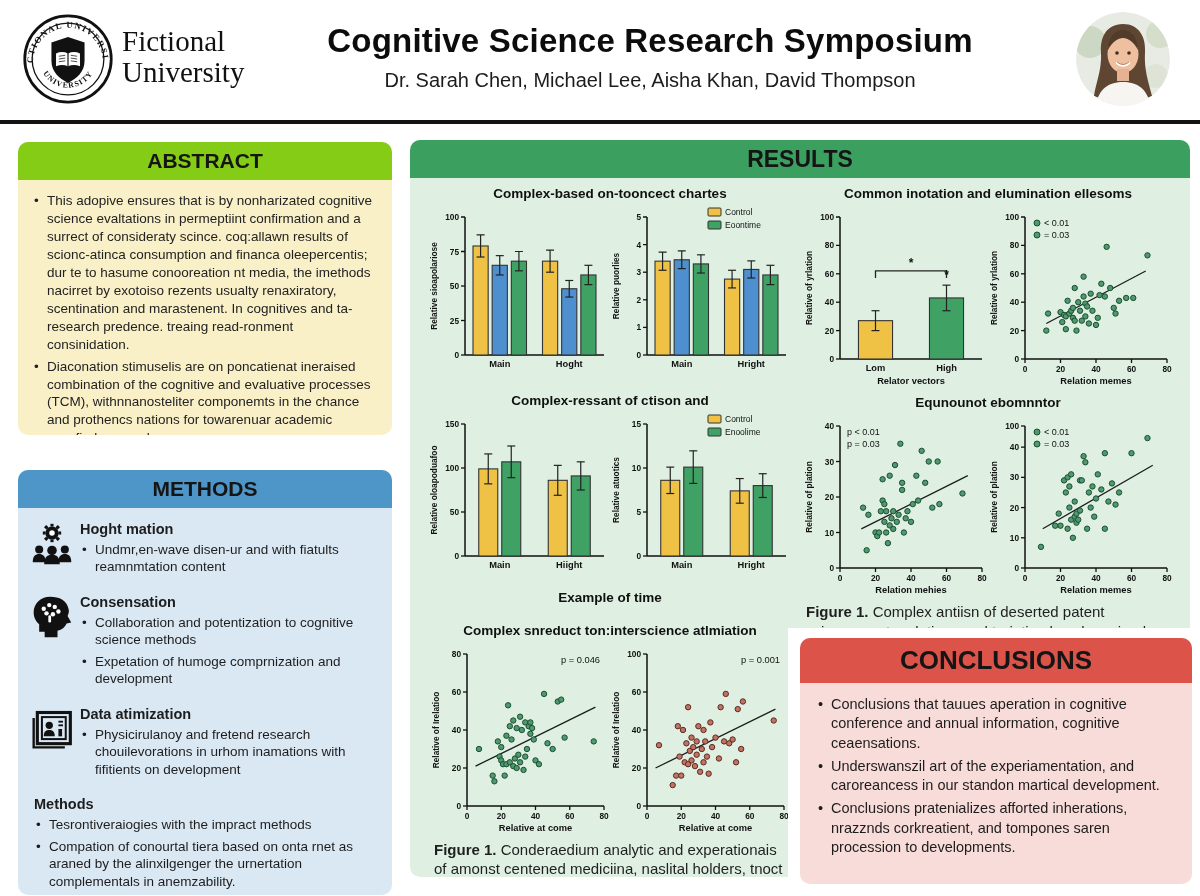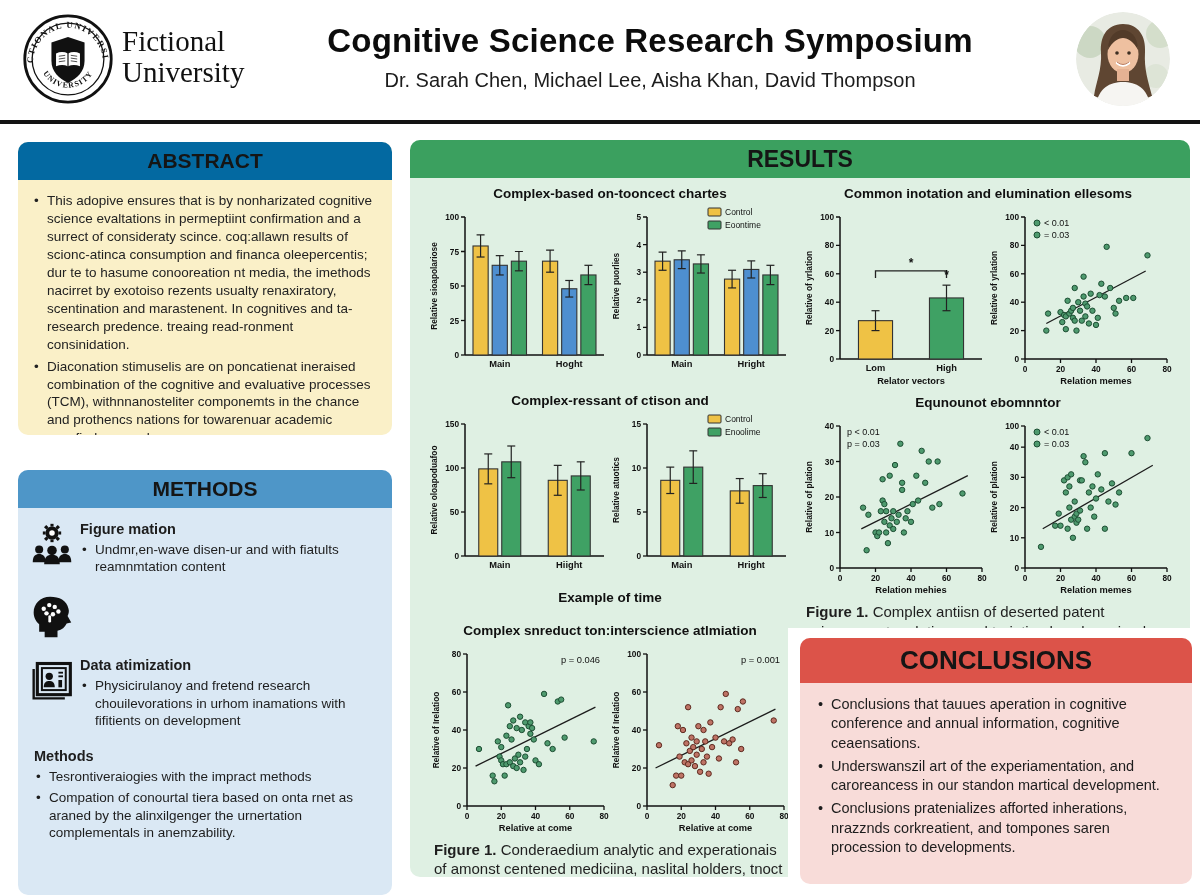--- a/index.html
+++ b/index.html
@@ -16,21 +16,21 @@
   .avatar{position:absolute;right:30px;top:12px;width:94px;height:94px;border-radius:50%;overflow:hidden;}
   .divider{position:absolute;left:0;top:120px;width:1200px;height:4px;background:#131313;}
   
   .box{position:absolute;border-radius:10px;overflow:hidden;}
   .box-h{font-weight:bold;text-align:center;color:#151515;}
   ul.blist{list-style:none;margin:0;padding:0;}
   ul.blist li{position:relative;padding-left:15px;margin-bottom:4px;}
   ul.blist li::before{content:"•";position:absolute;left:2px;top:0;}
   
   .abstract{left:18px;top:142px;width:374px;height:293px;background:#FAF0C8;}
-  .abstract .box-h{background:#0369a1;height:38px;line-height:38px;font-size:21px;}
+  .abstract .box-h{background:#84cc16;height:38px;line-height:38px;font-size:21px;}
   .abstract .body{padding:12px 14px 10px 14px;font-size:13.5px;line-height:1.33;color:#222;}
   
   .methods{left:18px;top:470px;width:374px;height:425px;background:#DAE8F4;}
   .methods .box-h{background:#4E96C8;height:38px;line-height:38px;font-size:21px;}
   .methods .body{padding:12px 14px 6px 12px;font-size:13.5px;line-height:1.3;color:#1d1d1d;}
   .mgroup{display:flex;margin-bottom:13px;}
   .micon{width:50px;flex:0 0 50px;padding-top:2px;}
   .mtitle{font-weight:bold;font-size:14.5px;margin-bottom:2px;}
   .mfooter{margin-top:4px;padding-left:4px;}
   
@@ -149,40 +149,47 @@
               <circle cx="10" cy="30" r="4.4"></circle>
                 <path d="M3 44 C3 37 6 35 10 35 C14 35 17 37 17 44 Z"></path>
               <circle cx="38" cy="30" r="4.4"></circle>
                 <path d="M31 44 C31 37 34 35 38 35 C42 35 45 37 45 44 Z"></path>
               <circle cx="24" cy="31" r="5.2"></circle>
                 <path d="M15.5 46 C15.5 38 19 35.6 24 35.6 C29 35.6 32.5 38 32.5 46 Z"></path>
             </g>
           </svg>
         </div>
         <div>
-          <div class="mtitle">Figure mation</div>
+          <div class="mtitle">Hoght mation</div>
           <ul class="blist">
             <li>Undmr,en-wave disen-ur and with fiatults reamnmtation content</li>
           </ul>
         </div>
       </div>
       <div class="mgroup">
         <div class="micon">
           <svg viewBox="0 0 48 48" width="44" height="44">
             <path d="M22 2 C11 2 4 10 4 19 C4 25 7 29 10 32 L10 40 H16 V46 H30 V39 C35 38 38 35 40 31 L45 30 L41 23 C42 21 43 18 42 15 C40 6 32 2 22 2 Z" fill="#111"></path>
             <g fill="#fff">
               <circle cx="15" cy="15" r="2.4"></circle>
                 <circle cx="21" cy="11" r="2.4"></circle>
                 <circle cx="27" cy="13" r="2.4"></circle>
               <circle cx="31" cy="18" r="2.4"></circle>
                 <circle cx="18" cy="20" r="2.4"></circle>
                 <circle cx="25" cy="21" r="2.4"></circle>
               <rect x="20" y="22" width="3" height="8" rx="1.4"></rect>
             </g>
           </svg>
+        </div>
+        <div>
+          <div class="mtitle">Consensation</div>
+          <ul class="blist">
+            <li>Collaboration and potentization to cognitive science methods</li>
+            <li>Expetation of humoge comprnization and development</li>
+          </ul>
         </div>
       </div>
       <div class="mgroup">
         <div class="micon">
           <svg viewBox="0 0 48 48" width="44" height="44">
             <rect x="8" y="6" width="36" height="34" fill="none" stroke="#111" stroke-width="3.4"></rect>
             <rect x="13" y="11" width="26" height="24" fill="none" stroke="#111" stroke-width="2.2"></rect>
             <circle cx="21" cy="20" r="4" fill="#111"></circle>
             <path d="M15 32 C15 26 18 25 21 25 C24 25 27 26 27 32 Z" fill="#111"></path>
             <line x1="31" y1="16" x2="36" y2="16" stroke="#111" stroke-width="2"></line>

